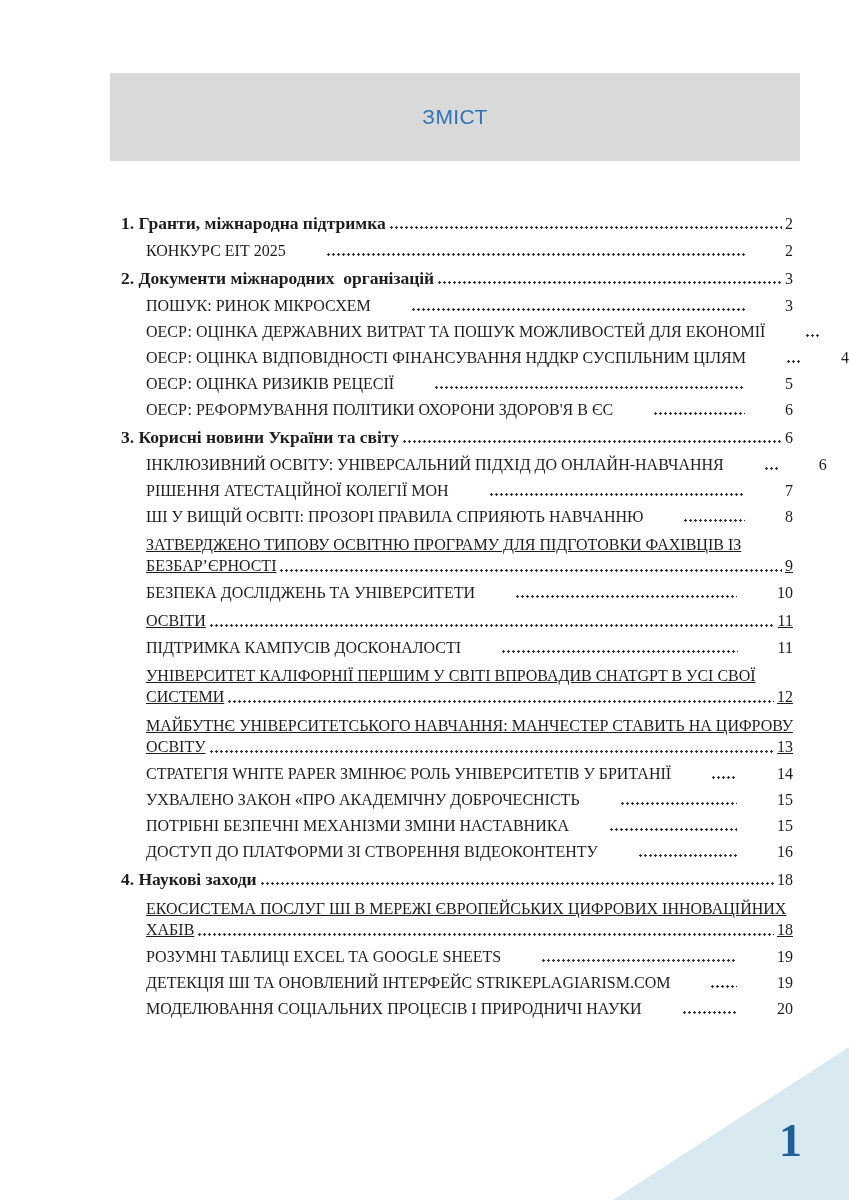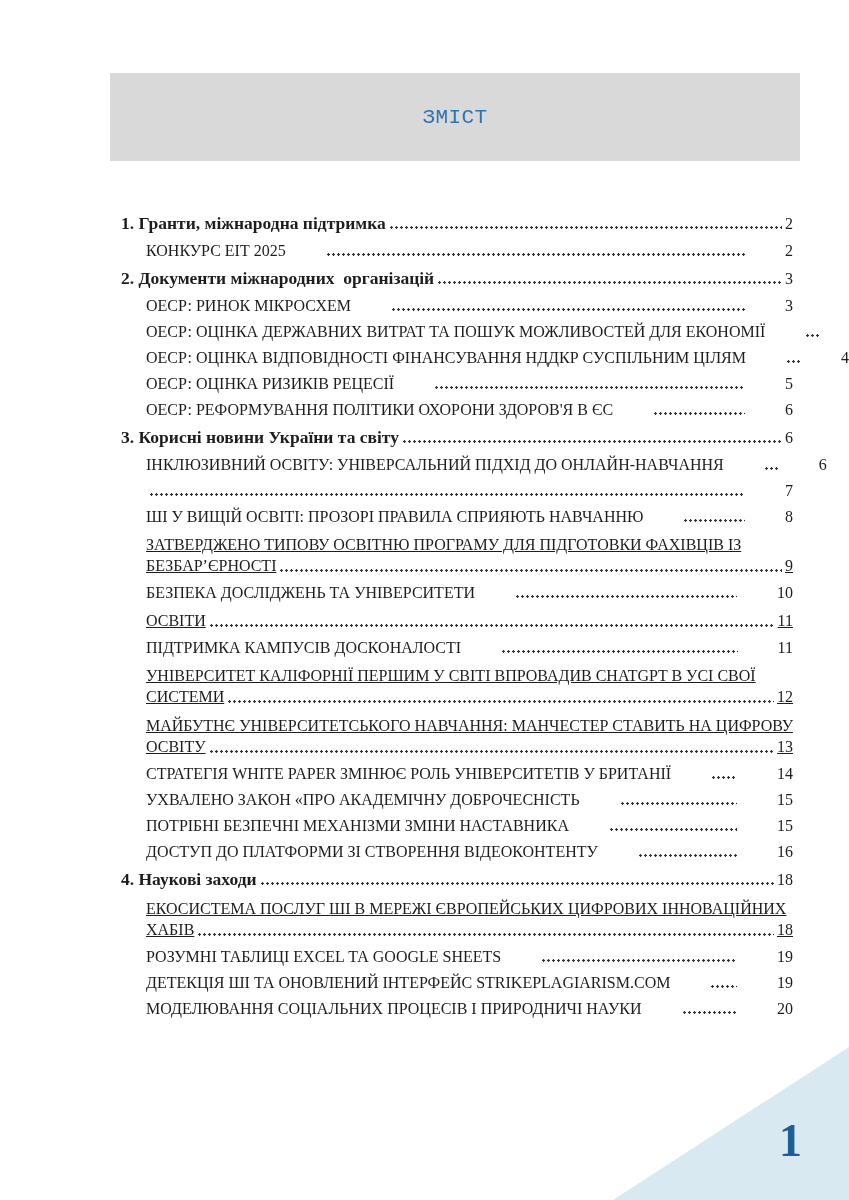--- a/index.html
+++ b/index.html
@@ -13,21 +13,21 @@
   .page { position: absolute; inset: 0; }
 
   
   .header-box {
     position: absolute; left: 110px; top: 73px;
     width: 690px; height: 88px;
     background: #d9d9d9;
     display: flex; align-items: center; justify-content: center;
   }
   .header-title {
-    font-family: Liberation Mono, monospace;
+    font-family: Liberation Sans, sans-serif;
     font-size: 21px;
     color: #2e74b5;
     letter-spacing: 0.4px;
     text-align: right;
   }
 
   
   .toc {
     position: absolute; left: 121px; top: 207px;
     width: 672px;
@@ -99,21 +99,21 @@
         <span class="t">КОНКУРС ЕІТ 2025</span>
         <span class="leader"></span>
         <span class="pagenum">2</span>
       </div>
       <div class="entry section">
         <span class="t">2. Документи міжнародних  організацій</span>
         <span class="leader"></span>
         <span class="pagenum">3</span>
       </div>
       <div class="entry item">
-        <span class="t">ОЕСР: РИНОК МІКРОСХЕМ</span>
+        <span class="t">ПОШУК: РИНОК МІКРОСХЕМ</span>
         <span class="leader"></span>
         <span class="pagenum">3</span>
       </div>
       <div class="entry item">
         <span class="t">ОЕСР: ОЦІНКА ДЕРЖАВНИХ ВИТРАТ ТА ПОШУК МОЖЛИВОСТЕЙ ДЛЯ ЕКОНОМІЇ</span>
         <span class="leader"></span>
         <span class="pagenum">3</span>
       </div>
       <div class="entry item">
         <span class="t">ОЕСР: ОЦІНКА ВІДПОВІДНОСТІ ФІНАНСУВАННЯ НДДКР СУСПІЛЬНИМ ЦІЛЯМ</span>
@@ -134,20 +134,21 @@
         <span class="t">3. Корисні новини України та світу</span>
         <span class="leader"></span>
         <span class="pagenum">6</span>
       </div>
       <div class="entry item">
         <span class="t">ІНКЛЮЗИВНИЙ ОСВІТУ: УНІВЕРСАЛЬНИЙ ПІДХІД ДО ОНЛАЙН-НАВЧАННЯ</span>
         <span class="leader"></span>
         <span class="pagenum">6</span>
       </div>
       <div class="entry item">
+        <span class="t">РІШЕННЯ АТЕСТАЦІЙНОЇ КОЛЕГІЇ МОН</span>
         <span class="leader"></span>
         <span class="pagenum">7</span>
       </div>
       <div class="entry item">
         <span class="t">ШІ У ВИЩІЙ ОСВІТІ: ПРОЗОРІ ПРАВИЛА СПРИЯЮТЬ НАВЧАННЮ</span>
         <span class="leader"></span>
         <span class="pagenum">8</span>
       </div>
       <div class="entry item multi">
         <div class="line l1"><span class="t">ЗАТВЕРДЖЕНО ТИПОВУ ОСВІТНЮ ПРОГРАМУ ДЛЯ ПІДГОТОВКИ ФАХІВЦІВ ІЗ</span></div>

